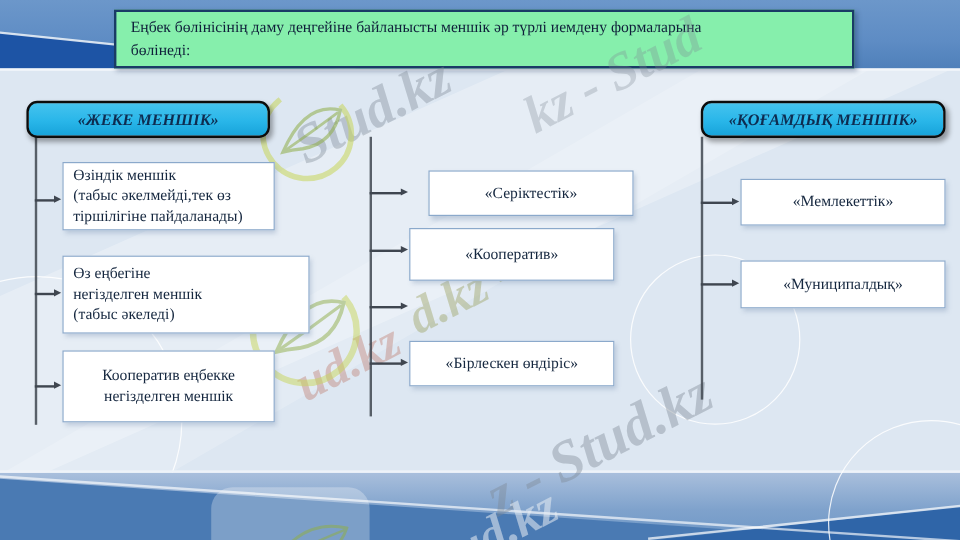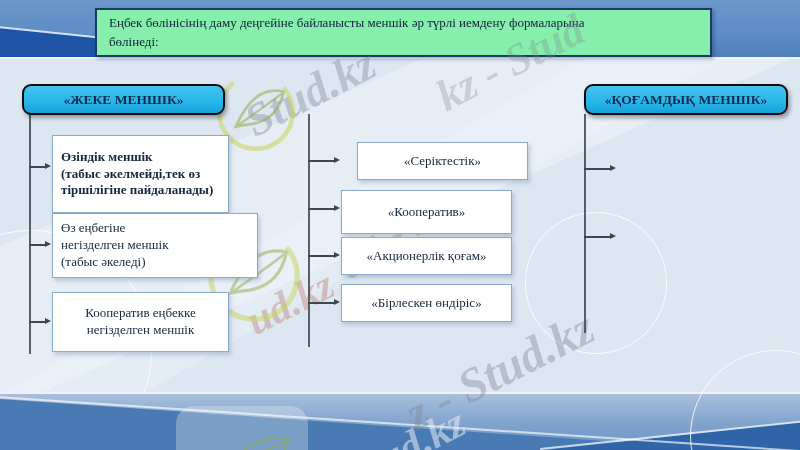--- a/index.html
+++ b/index.html
@@ -63,36 +63,36 @@
   .logo2{left:200px; top:222px; width:108px; height:108px; opacity:.50;}
   .logo3{left:202px; top:412px; width:110px; height:80px;  opacity:.55;}
   .ghost-square{position:absolute; left:176px; top:406px; width:132px; height:70px;
     background:rgba(255,255,255,.28); border-radius:18px;}
 
   
   .colhdr{position:absolute; height:31px; box-sizing:border-box;
     background:linear-gradient(180deg,#45c3ee 0%, var(--col-header-fill,#29b6e9) 55%, #17a3da 100%);
     border:2px solid var(--col-header-border,#0c0c0c); border-radius:9px;
     display:flex; align-items:center; justify-content:center;
-    font-weight:bold; font-size:13.5px;
+    font-weight:bold; font-style:italic; font-size:13.5px;
     color:var(--col-header-text,#0e2c50);
     box-shadow:2px 3px 4px rgba(0,0,0,.35);}
   .colhdr0{left:22px;  top:84px; width:203px;}
   .colhdr1{left:307px; top:84px; width:218px;}
   .colhdr2{left:584px; top:84px; width:204px;text-align:right;}
 
   
   .node{position:absolute; box-sizing:border-box; background:var(--node-bg,#ffffff);
     border:1.5px solid var(--node-border,#8ba9cb);
     box-shadow:2px 3px 4px rgba(110,135,170,.35);
     display:flex; align-items:center; justify-content:center; text-align:center;
     font-size:13px; line-height:1.3; color:var(--node-text,#15273f);
     padding:3px 8px; white-space:pre-line;}
   .node.left{justify-content:flex-start; text-align:left;}
-  .n00{left:52px; top:135px; width:177px; height:78px;font-weight:bold;}
+  .n00{left:52px; top:135px; width:177px; height:57px;}
   .n01{left:52px; top:213px; width:206px; height:65px;}
   .n02{left:52px; top:292px; width:177px; height:60px;}
   .n10{left:357px; top:142px; width:171px; height:38px;}
   .n11{left:341px; top:190px; width:171px; height:44px;}
   .n12{left:341px; top:237px; width:171px; height:38px;}
   .n13{left:341px; top:284px; width:171px; height:38px;}
   .n20{left:617px; top:149px; width:171px; height:39px;}
   .n21{left:617px; top:217px; width:171px; height:40px;}
 
   
@@ -182,17 +182,18 @@
 (табыс әкелмейді,тек өз
 тіршілігіне пайдаланады)</div>
   <div class="node left n01">Өз еңбегіне
 негізделген меншік
 (табыс әкеледі)</div>
   <div class="node n02">Кооператив еңбекке
 негізделген меншік</div>
 
   <div class="node n10">«Серіктестік»</div>
   <div class="node n11">«Кооператив»</div>
-  <div class="node n12">«Акционерлік қоғам»</div>
   <div class="node n13">«Бірлескен өндіріс»</div>
 
+  <div class="node n20">«Мемлекеттік»</div>
+  <div class="node n21">«Муниципалдық»</div>
 
 </div>
 
 </body></html>

